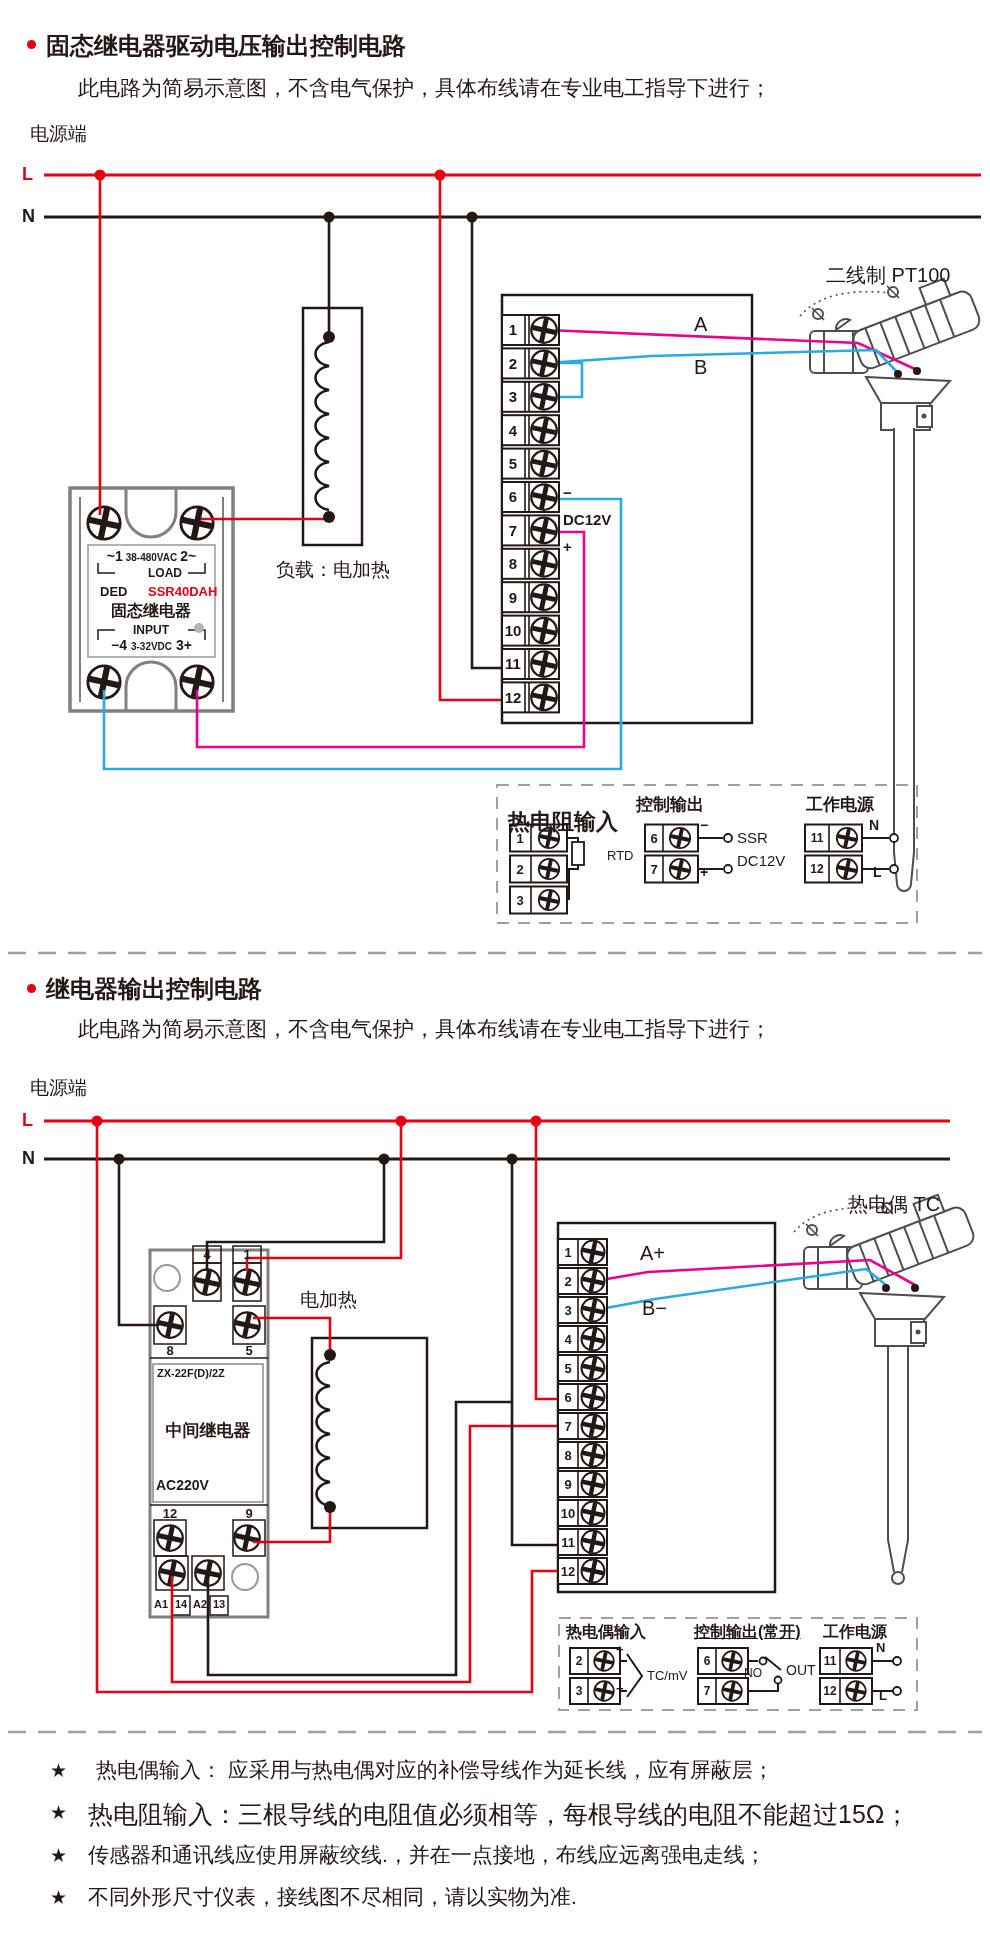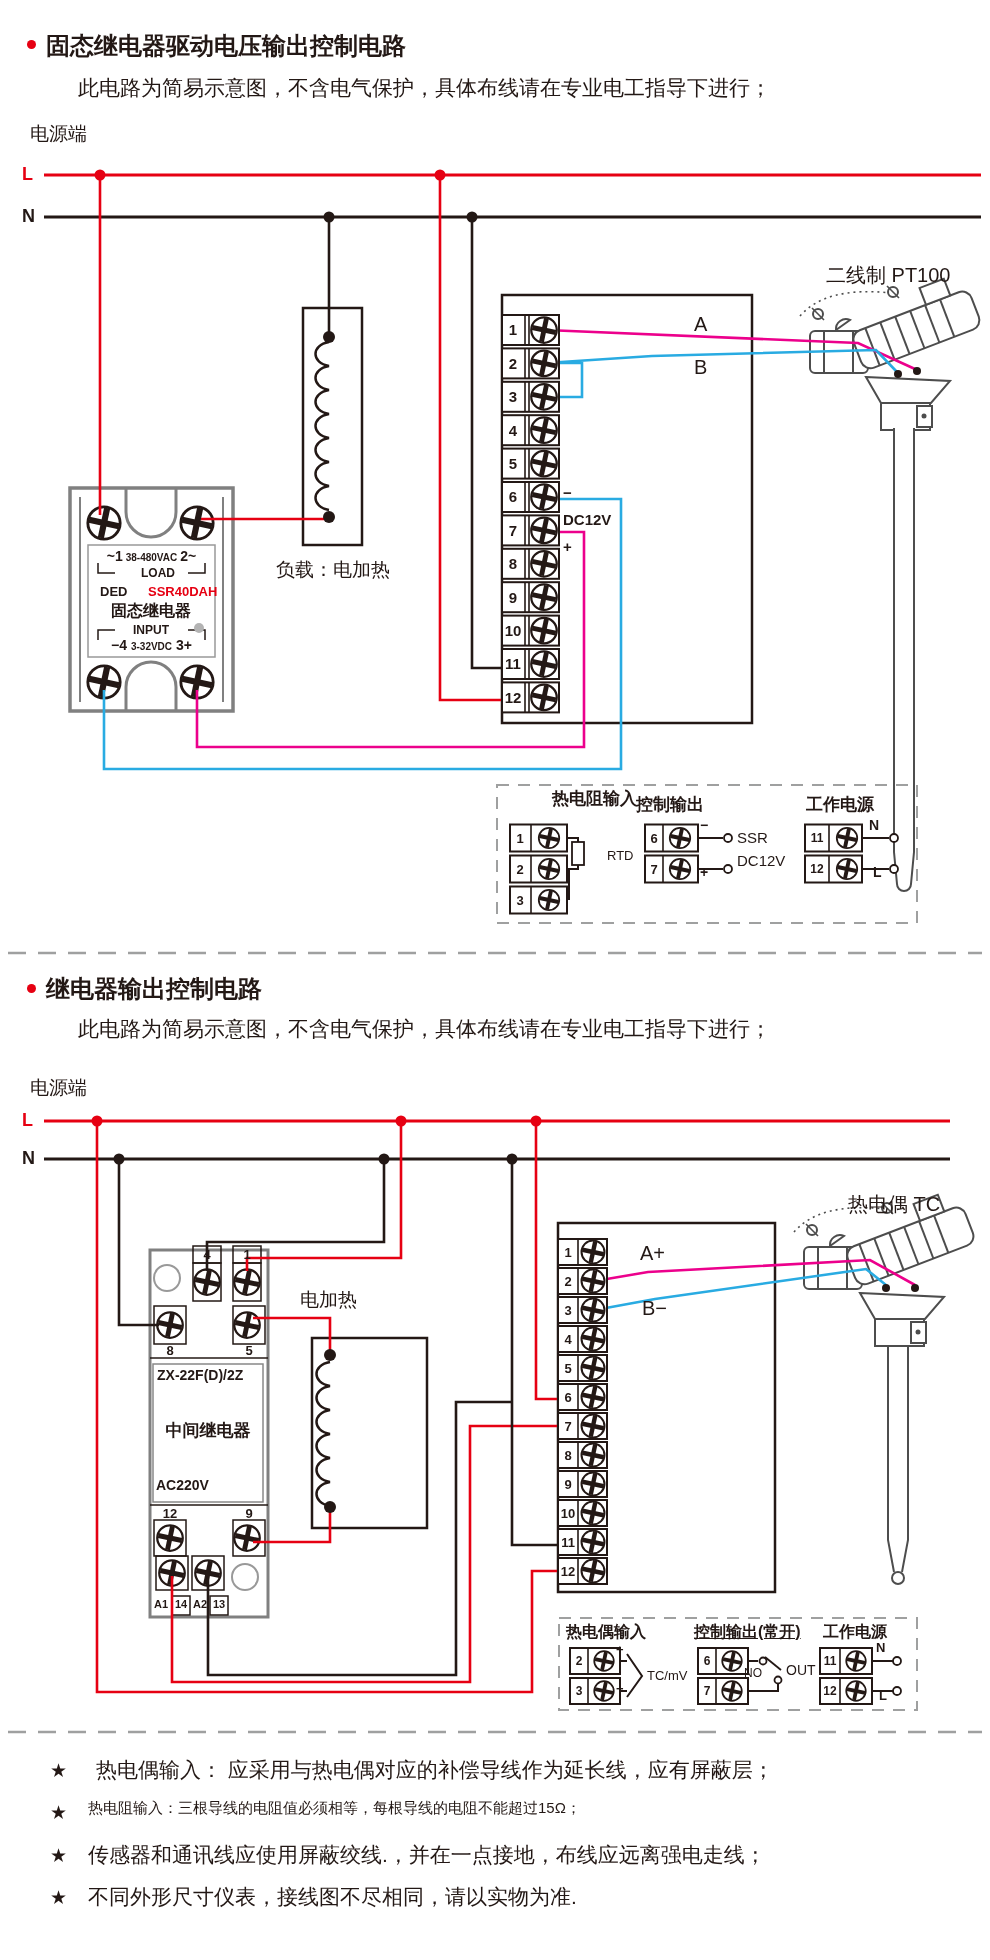--- a/index.html
+++ b/index.html
@@ -397,41 +397,41 @@
 <div class="t" style="left:78px;top:75px;font-size:21px;">此电路为简易示意图，不含电气保护，具体布线请在专业电工指导下进行；</div>
 <div class="t" style="left:30px;top:122px;font-size:19px;">电源端</div>
 <div class="t b red" style="left:22px;top:163px;font-size:18px;">L</div>
 <div class="t b" style="left:22px;top:205px;font-size:18px;">N</div>
 
 <div class="t flexrow" style="left:88px;top:548px;width:127px;font-size:14px;font-weight:bold;gap:3px;">
   <span>~1</span>
   <span style="font-size:10px;">38-480VAC</span>
   <span>2~</span>
 </div>
-<div class="t c" style="left:96px;top:566px;width:124px;font-size:12px;font-weight:bold;">LOAD</div>
+<div class="t c" style="left:103px;top:566px;width:124px;font-size:12px;font-weight:bold;">LOAD</div>
 <div class="t b" style="left:100px;top:584px;font-size:13px;">DED</div>
 <div class="t b red" style="left:148px;top:584px;font-size:13px;">SSR40DAH</div>
 <div class="t b c" style="left:86px;top:601px;width:130px;font-size:16px;">固态继电器</div>
 <div class="t c" style="left:86px;top:623px;width:130px;font-size:12px;font-weight:bold;">INPUT</div>
 <div class="t flexrow" style="left:88px;top:637px;width:127px;font-size:14px;font-weight:bold;gap:4px;">
   <span>−4</span>
   <span style="font-size:10px;">3-32VDC</span>
   <span>3+</span>
 </div>
 
 <div class="t" style="left:276px;top:558px;font-size:19px;">负载：电加热</div>
 
 <div class="t" style="left:694px;top:312px;font-size:20px;">A</div>
 <div class="t" style="left:694px;top:355px;font-size:20px;">B</div>
 <div class="t b" style="left:563px;top:484px;font-size:15px;">−</div>
 <div class="t b" style="left:563px;top:511px;font-size:15px;">DC12V</div>
 <div class="t b" style="left:563px;top:538px;font-size:15px;">+</div>
 <div class="t" style="left:826px;top:263px;font-size:20px;">二线制 PT100</div>
 
-<div class="t b" style="left:508px;top:788px;font-size:17px;margin-left:44px;">热电阻输入</div>
+<div class="t b" style="left:508px;top:808px;font-size:22px;">热电阻输入</div>
 <div class="t" style="left:590px;top:848px;font-size:13px;margin-left:17px;">RTD</div>
 <div class="t b" style="left:636px;top:794px;font-size:17px;">控制输出</div>
 <div class="t b" style="left:700px;top:817px;font-size:14px;">−</div>
 <div class="t" style="left:737px;top:829px;font-size:15px;">SSR</div>
 <div class="t" style="left:737px;top:852px;font-size:15px;">DC12V</div>
 <div class="t b" style="left:700px;top:864px;font-size:14px;">+</div>
 <div class="t b" style="left:806px;top:794px;font-size:17px;">工作电源</div>
 <div class="t b" style="left:869px;top:817px;font-size:14px;">N</div>
 <div class="t b" style="left:873px;top:864px;font-size:14px;">L</div>
 
@@ -439,21 +439,21 @@
 <div class="t b" style="left:46px;top:974px;font-size:24px;text-align:right;">继电器输出控制电路</div>
 <div class="t" style="left:78px;top:1016px;font-size:21px;">此电路为简易示意图，不含电气保护，具体布线请在专业电工指导下进行；</div>
 <div class="t" style="left:30px;top:1076px;font-size:19px;">电源端</div>
 <div class="t b red" style="left:22px;top:1109px;font-size:18px;">L</div>
 <div class="t b" style="left:22px;top:1147px;font-size:18px;">N</div>
 
 <div class="t b c" style="left:193px;top:1247px;width:28px;font-size:13px;">4</div>
 <div class="t b c" style="left:233px;top:1247px;width:28px;font-size:13px;">1</div>
 <div class="t b c" style="left:154px;top:1343px;width:32px;font-size:13px;">8</div>
 <div class="t b c" style="left:233px;top:1343px;width:32px;font-size:13px;">5</div>
-<div class="t b" style="left:157px;top:1367px;font-size:14px;">ZX-22F(D)/2Z</div>
+<div class="t b" style="left:157px;top:1367px;font-size:11px;">ZX-22F(D)/2Z</div>
 <div class="t b c" style="left:153px;top:1420px;width:110px;font-size:17px;">中间继电器</div>
 <div class="t b" style="left:156px;top:1477px;font-size:14px;">AC220V</div>
 <div class="t b c" style="left:154px;top:1506px;width:32px;font-size:13px;">12</div>
 <div class="t b c" style="left:233px;top:1506px;width:32px;font-size:13px;">9</div>
 <div class="t b c" style="left:151px;top:1598px;width:20px;font-size:11px;">A1</div>
 <div class="t b c" style="left:172px;top:1598px;width:18px;font-size:11px;">14</div>
 <div class="t b c" style="left:190px;top:1598px;width:20px;font-size:11px;">A2</div>
 <div class="t b c" style="left:210px;top:1598px;width:18px;font-size:11px;">13</div>
 
 <div class="t" style="left:300px;top:1288px;font-size:19px;text-align:right;">电加热</div>
@@ -468,19 +468,19 @@
 <div class="t b" style="left:694px;top:1622px;font-size:16px;text-decoration:underline;">控制输出(常开)</div>
 <div class="t" style="left:744px;top:1666px;font-size:12px;">NO</div>
 <div class="t" style="left:786px;top:1662px;font-size:14px;">OUT</div>
 <div class="t b" style="left:823px;top:1622px;font-size:16px;">工作电源</div>
 <div class="t b" style="left:876px;top:1640px;font-size:13px;">N</div>
 <div class="t b" style="left:879px;top:1688px;font-size:13px;">L</div>
 
 <div class="t" style="left:50px;top:1759px;font-size:19px;">★</div>
 <div class="t" style="left:88px;top:1757px;font-size:21px;margin-left:8px;">热电偶输入： 应采用与热电偶对应的补偿导线作为延长线，应有屏蔽层；</div>
 <div class="t" style="left:50px;top:1801px;font-size:19px;">★</div>
-<div class="t" style="left:88px;top:1799px;font-size:15px;">热电阻输入：三根导线的电阻值必须相等，每根导线的电阻不能超过15Ω；</div>
+<div class="t" style="left:88px;top:1799px;font-size:25px;">热电阻输入：三根导线的电阻值必须相等，每根导线的电阻不能超过15Ω；</div>
 <div class="t" style="left:50px;top:1844px;font-size:19px;">★</div>
 <div class="t" style="left:88px;top:1842px;font-size:21px;">传感器和通讯线应使用屏蔽绞线.，并在一点接地，布线应远离强电走线；</div>
 <div class="t" style="left:50px;top:1886px;font-size:19px;">★</div>
 <div class="t" style="left:88px;top:1884px;font-size:21px;">不同外形尺寸仪表，接线图不尽相同，请以实物为准.</div>
 
 </div>
 
 </body></html>

